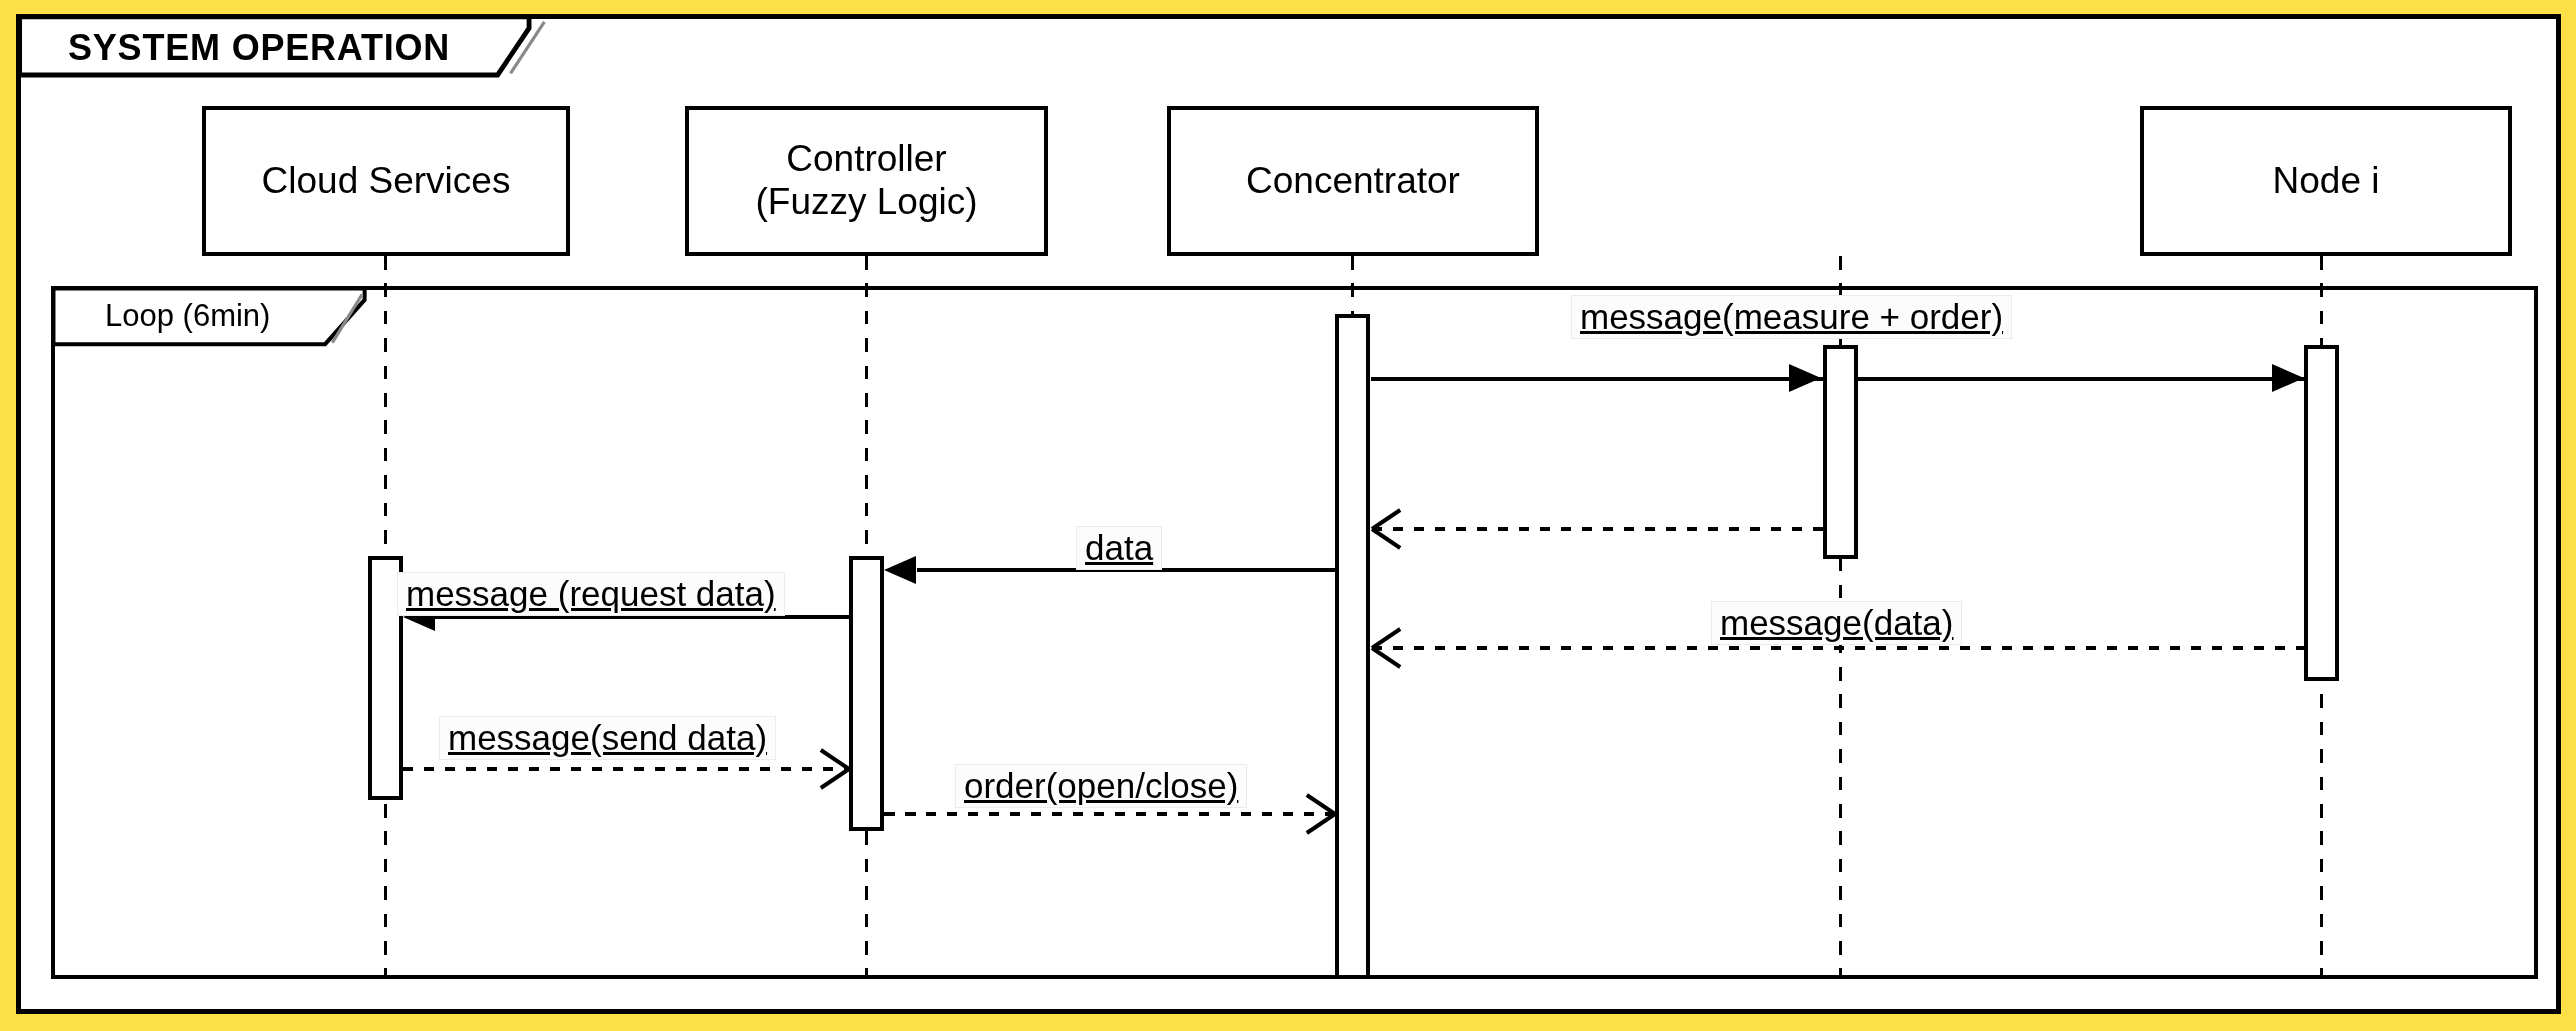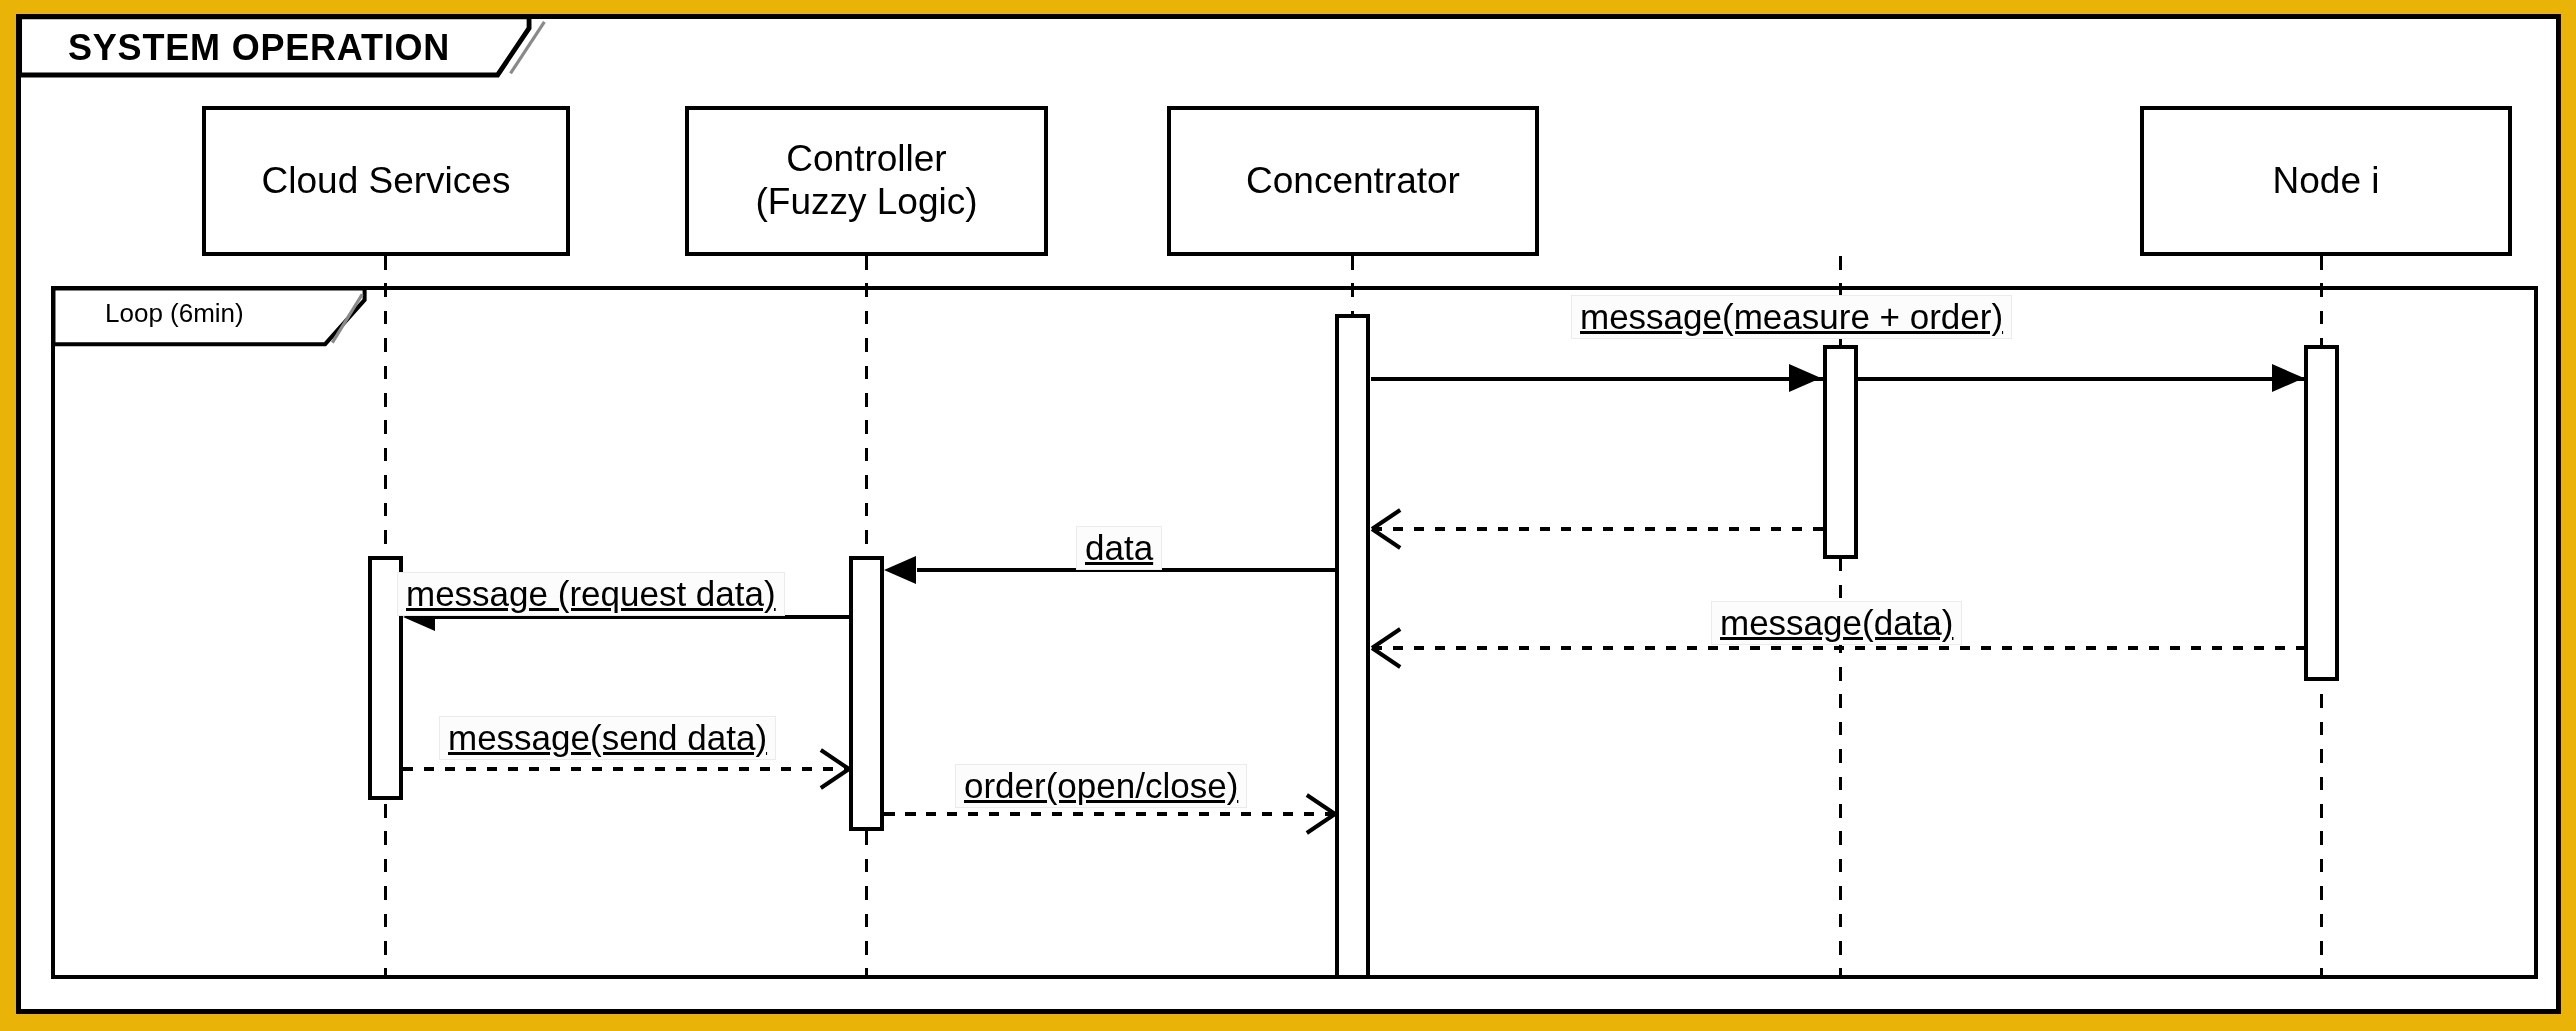--- a/index.html
+++ b/index.html
@@ -1,30 +1,30 @@
 <!DOCTYPE html>
 <html style="font-size:13px"><head>
 <meta charset="utf-8">
 <style>
   html,body{margin:0;padding:0;background:#ffffff;}
   #canvas{
-    position:relative;width:2576px;height:1031px;background:#eab308;
+    position:relative;width:2576px;height:1031px;background:#fde047;
     font-family:"Liberation Sans", sans-serif;color:#000;overflow:hidden;
   }
   .outer-frame{
     position:absolute;left:16px;top:13.7px;width:2545px;height:1000px;
     border:5.6px solid #000;box-sizing:border-box;z-index:0;background:#fff;
   }
   .tab-layer{position:absolute;left:0;top:0;width:2576px;height:1031px;z-index:6;pointer-events:none;}
   .frame-title{
     position:absolute;left:68px;top:27px;z-index:7;
     font-size:36px;font-weight:bold;letter-spacing:0.8px;white-space:nowrap;
   }
   .loop-title{
-    position:absolute;left:105px;top:298px;z-index:7;font-size:26px;white-space:nowrap;
+    position:absolute;left:105px;top:298px;z-index:7;font-size:31px;white-space:nowrap;
   }
   .pbox{
     position:absolute;top:106px;height:150px;border:4.8px solid #000;background:#fff;
     box-sizing:border-box;display:flex;flex-direction:column;align-items:center;justify-content:center;
     z-index:4;font-size:37px;line-height:1.16;text-align:center;
   }
   .pname:empty{display:none;}
   .lifeline{
     position:absolute;top:256px;height:723px;width:3.2px;z-index:1;
     background:repeating-linear-gradient(180deg,#000 0 13.7px,transparent 13.7px 27.4px);

